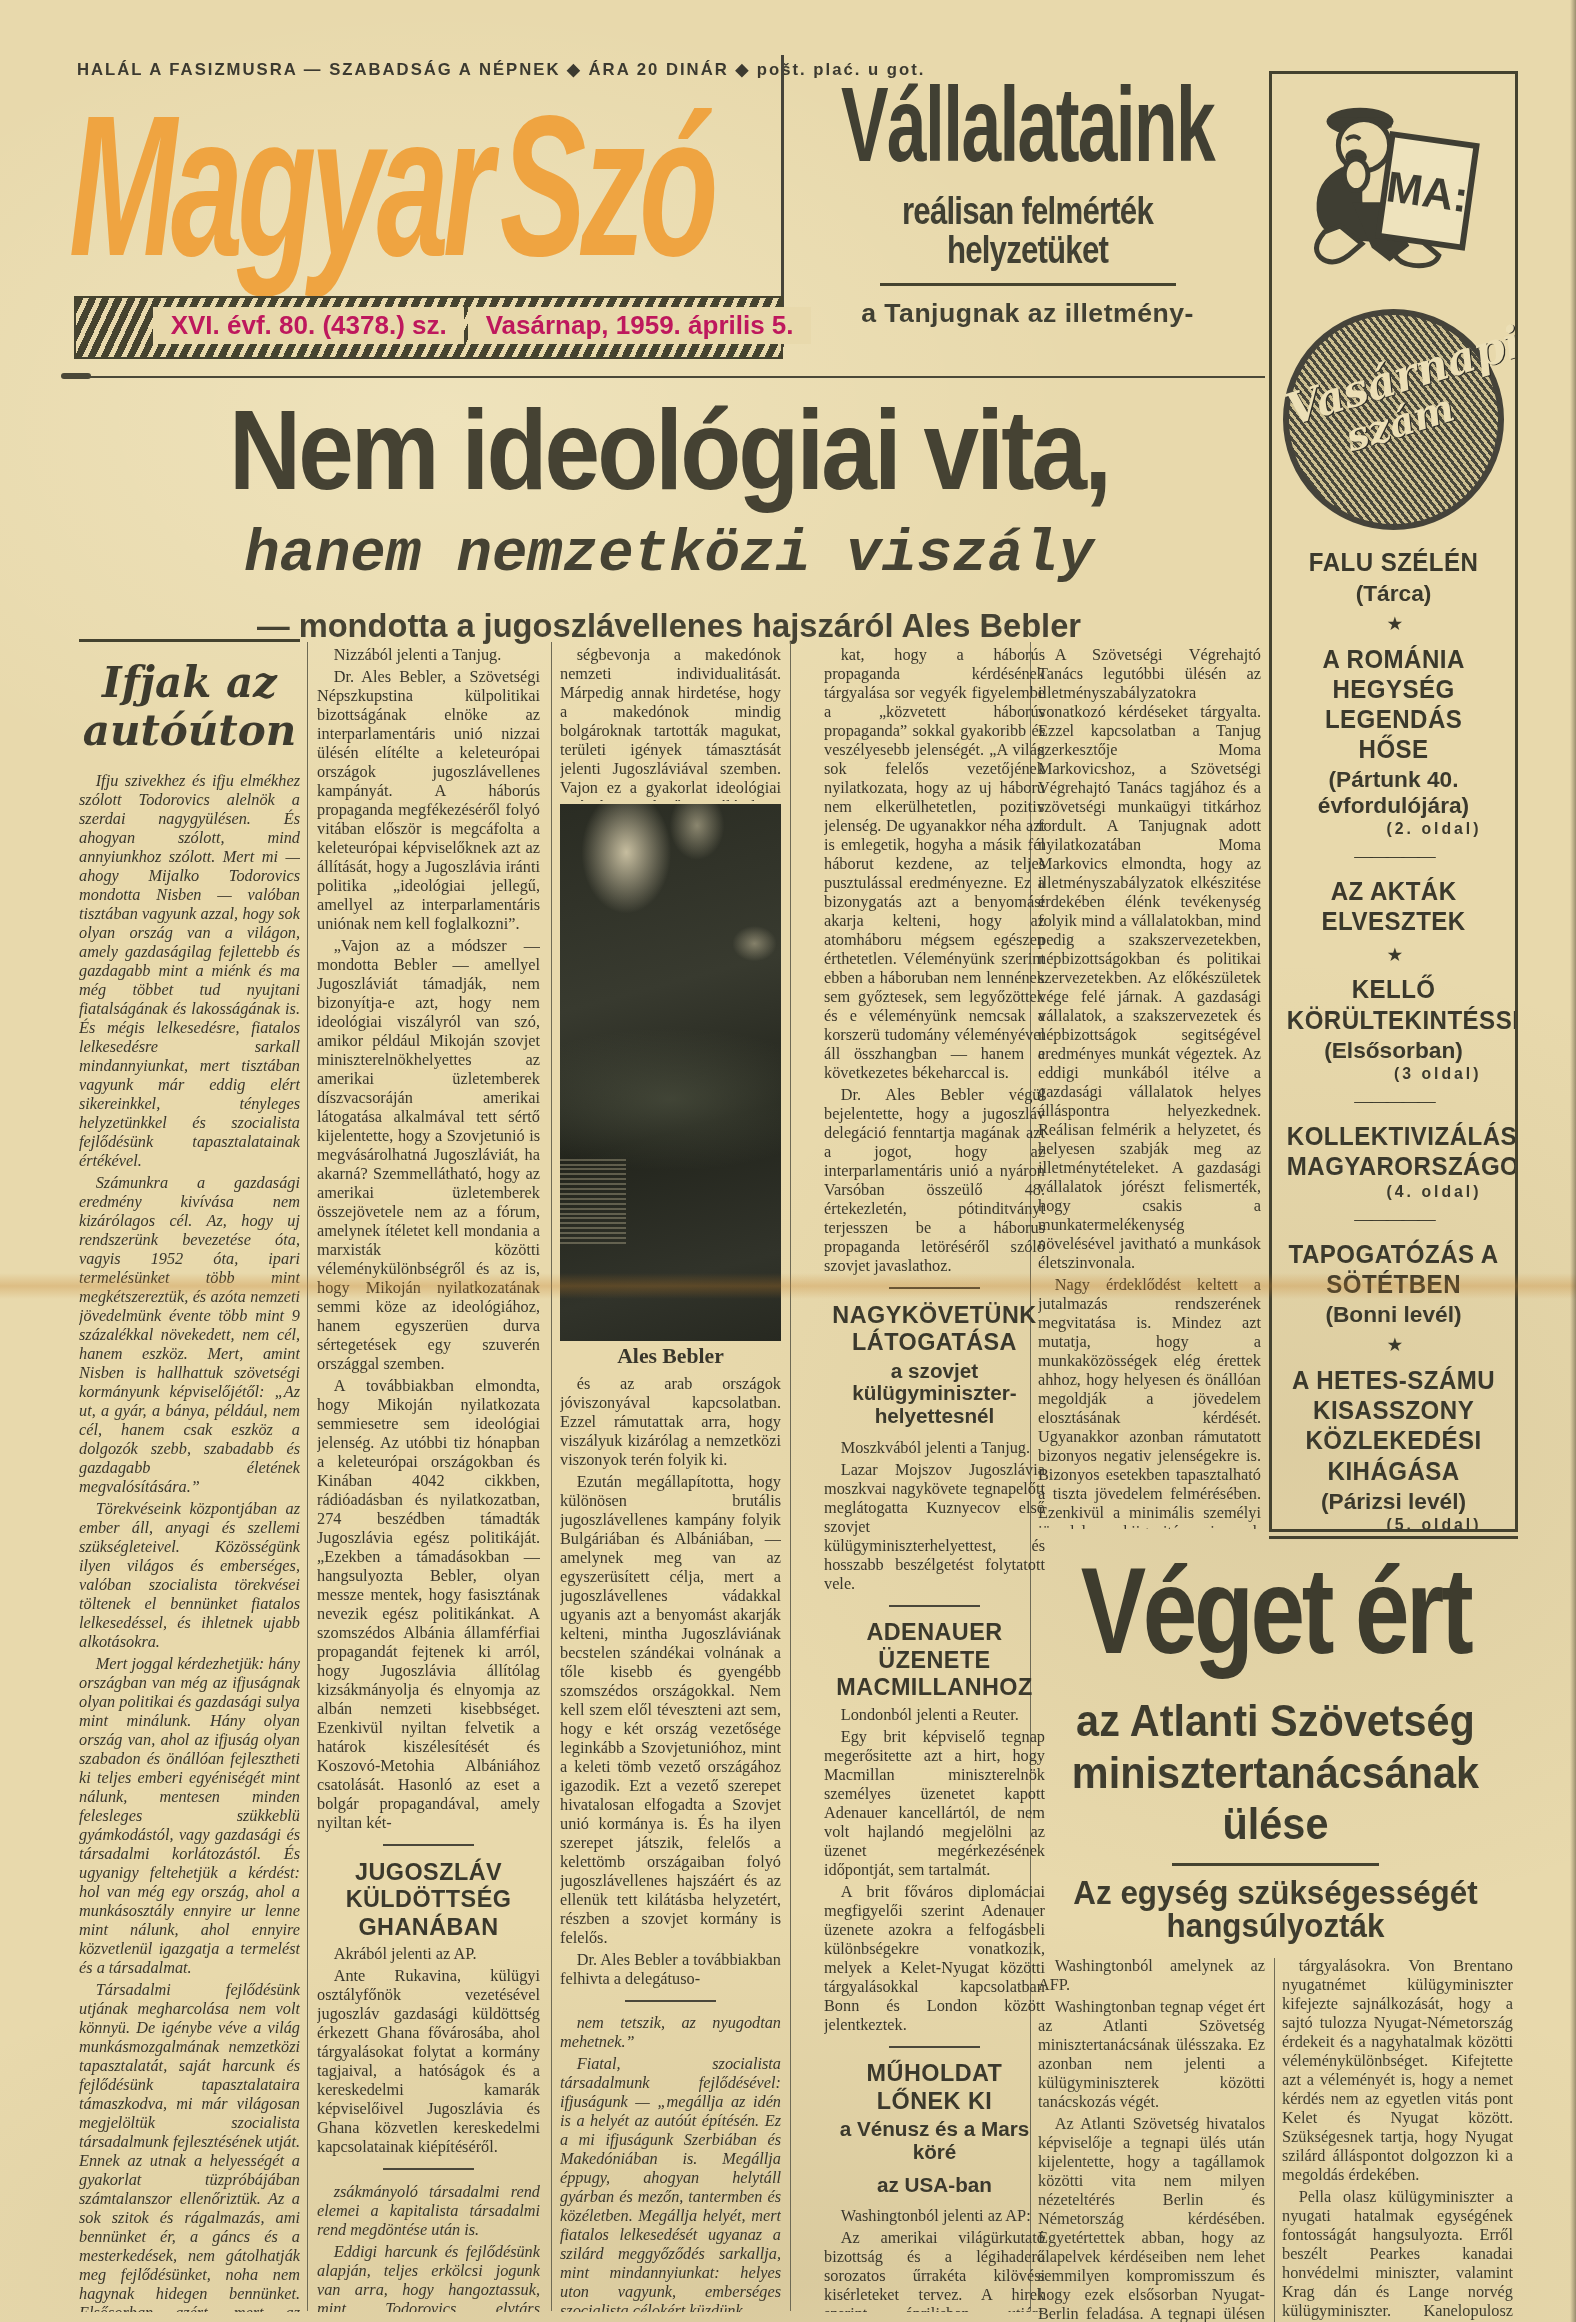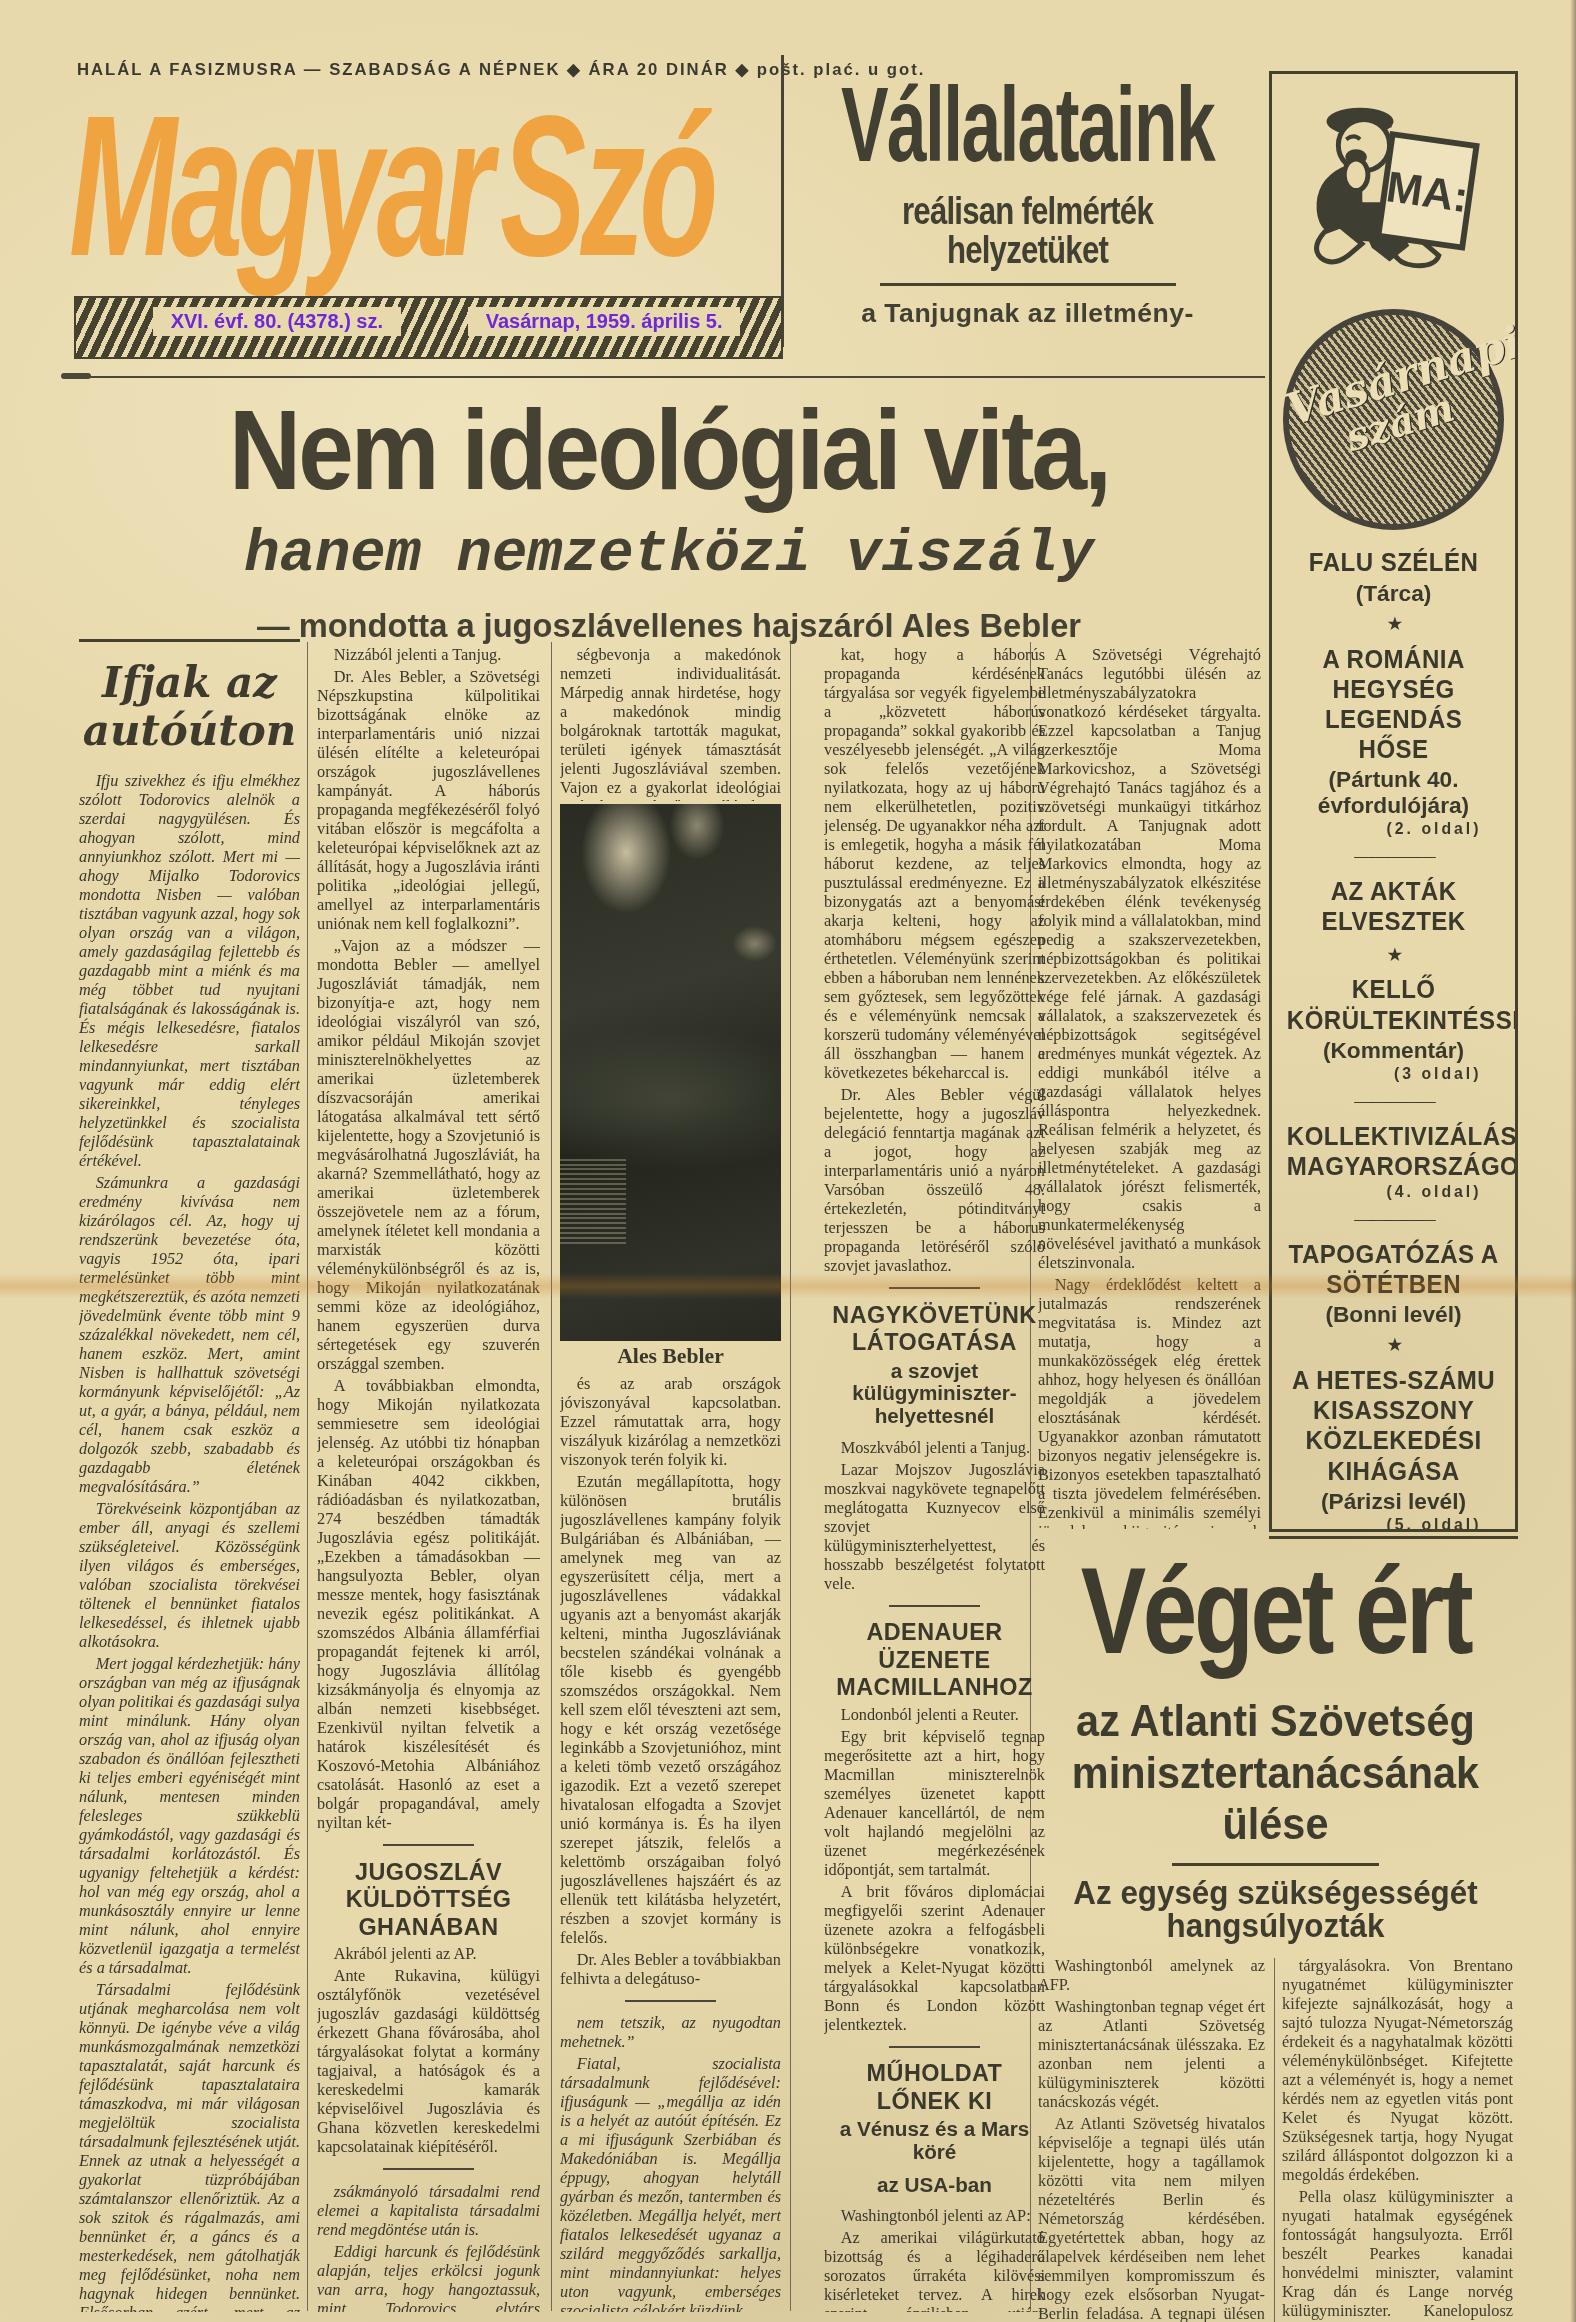--- a/index.html
+++ b/index.html
@@ -19,21 +19,21 @@
   #vsep-top{left:781px;top:55px;width:3px;height:292px;background:#46443a;}
   #masthead{left:69px;top:87px;width:709px;white-space:nowrap;
     font-family:"Liberation Sans",sans-serif;font-weight:900;font-style:italic;
     font-size:185px;line-height:1;letter-spacing:-.045em;color:#efa441;
     transform:scale(.70,1.08);transform-origin:left top;}
   #masthead .w2{margin-left:17.7px;}
   #dateband{left:74px;top:296px;width:705px;height:59px;
     background:repeating-linear-gradient(115deg,#45432f 0 6.9px,#e8d9ac 6.9px 11.8px);
     border:2px solid #45432f;}
   .datebox{position:absolute;top:8.9px;background:#e8d9ac;padding:3px 17.7px;
-    font-family:"Liberation Sans",sans-serif;font-weight:bold;font-size:20px;color:#6d28d9;white-space:nowrap;}
+    font-family:"Liberation Sans",sans-serif;font-weight:bold;font-size:26px;color:#be185d;white-space:nowrap;}
   #datebox1{left:77px;}
   #datebox2{left:392px;}
   #thinrule{left:65px;top:376px;width:1200px;height:2px;background:#4a4838;}
   #rulecap{left:61px;top:373px;width:29.6px;height:5.9px;background:#4a4838;border-radius:3px;}
   
   #topright{left:788px;top:65px;width:479px;text-align:center;color:#414033;}
   .tr-title{font-family:"Liberation Sans",sans-serif;font-weight:900;font-size:87px;line-height:1;
     letter-spacing:-2px;transform:scale(.82,1.22);transform-origin:center top;margin:5.9px 0 33px;}
   .tr-sub{font-family:"Liberation Sans",sans-serif;font-weight:bold;font-size:39px;line-height:1;
     transform:scaleX(.80);transform-origin:center;margin:0 0 9.9px;letter-spacing:-1px;}
@@ -193,21 +193,21 @@
         </div>
 
         <div class="si">
           <div class="si-title">AZ AKTÁK ELVESZTEK</div>
 
           <div class="si-sep">★</div>
         </div>
 
         <div class="si">
           <div class="si-title">KELLŐ KÖRÜLTEKINTÉSSEL</div>
-          <div class="si-note">(Kommentár)</div>
+          <div class="si-note">(Elsősorban)</div>
 
           <div class="si-page">(3 oldal)</div>
           <div class="si-sep">—————</div>
         </div>
 
         <div class="si">
           <div class="si-title">KOLLEKTIVIZÁLÁS MAGYARORSZÁGON</div>
 
           <div class="si-page">(4. oldal)</div>
           <div class="si-sep">—————</div>

